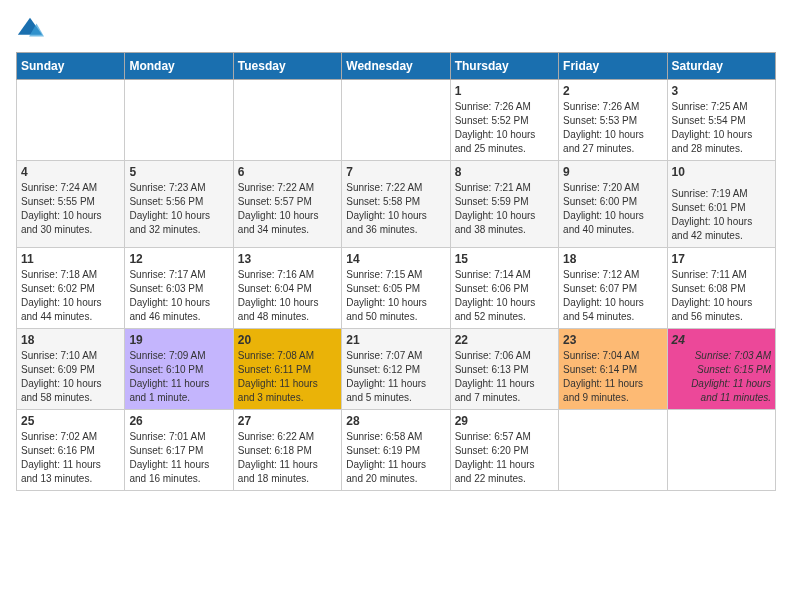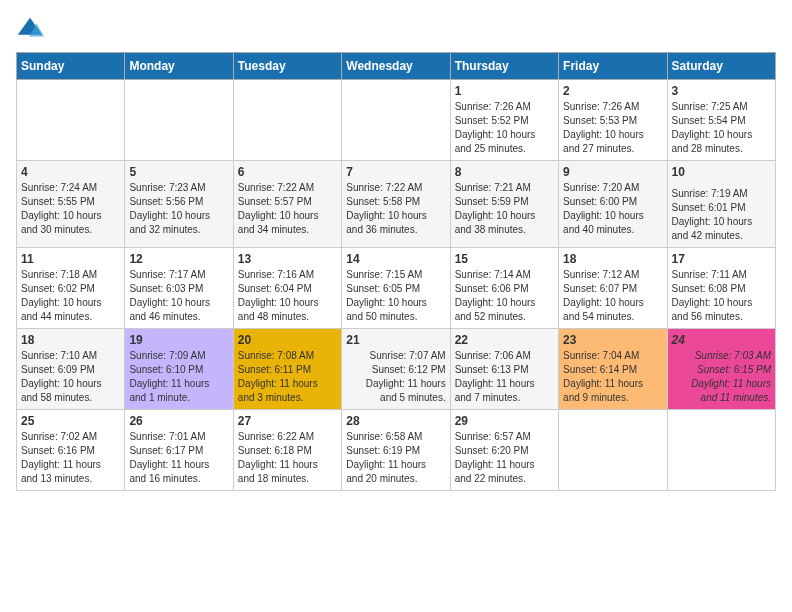--- a/index.html
+++ b/index.html
@@ -270,21 +270,21 @@
         </td>
         <td style="background: #eab308;">
           <div class="day-number">20</div>
           <div class="day-info" style="white-space: pre-line;">Sunrise: 7:08 AM
 Sunset: 6:11 PM
 Daylight: 11 hours
 and 3 minutes.</div>
         </td>
         <td style="background: rgb(245, 245, 245);">
           <div class="day-number">21</div>
-          <div class="day-info" style="white-space: pre-line; text-align: right;">Sunrise: 7:07 AM
+          <div class="day-info" style="white-space: pre-line;">Sunrise: 7:07 AM
 Sunset: 6:12 PM
 Daylight: 11 hours
 and 5 minutes.</div>
         </td>
         <td style="background: rgb(245, 245, 245);">
           <div class="day-number">22</div>
           <div class="day-info" style="white-space: pre-line;">Sunrise: 7:06 AM
 Sunset: 6:13 PM
 Daylight: 11 hours
 and 7 minutes.</div>

